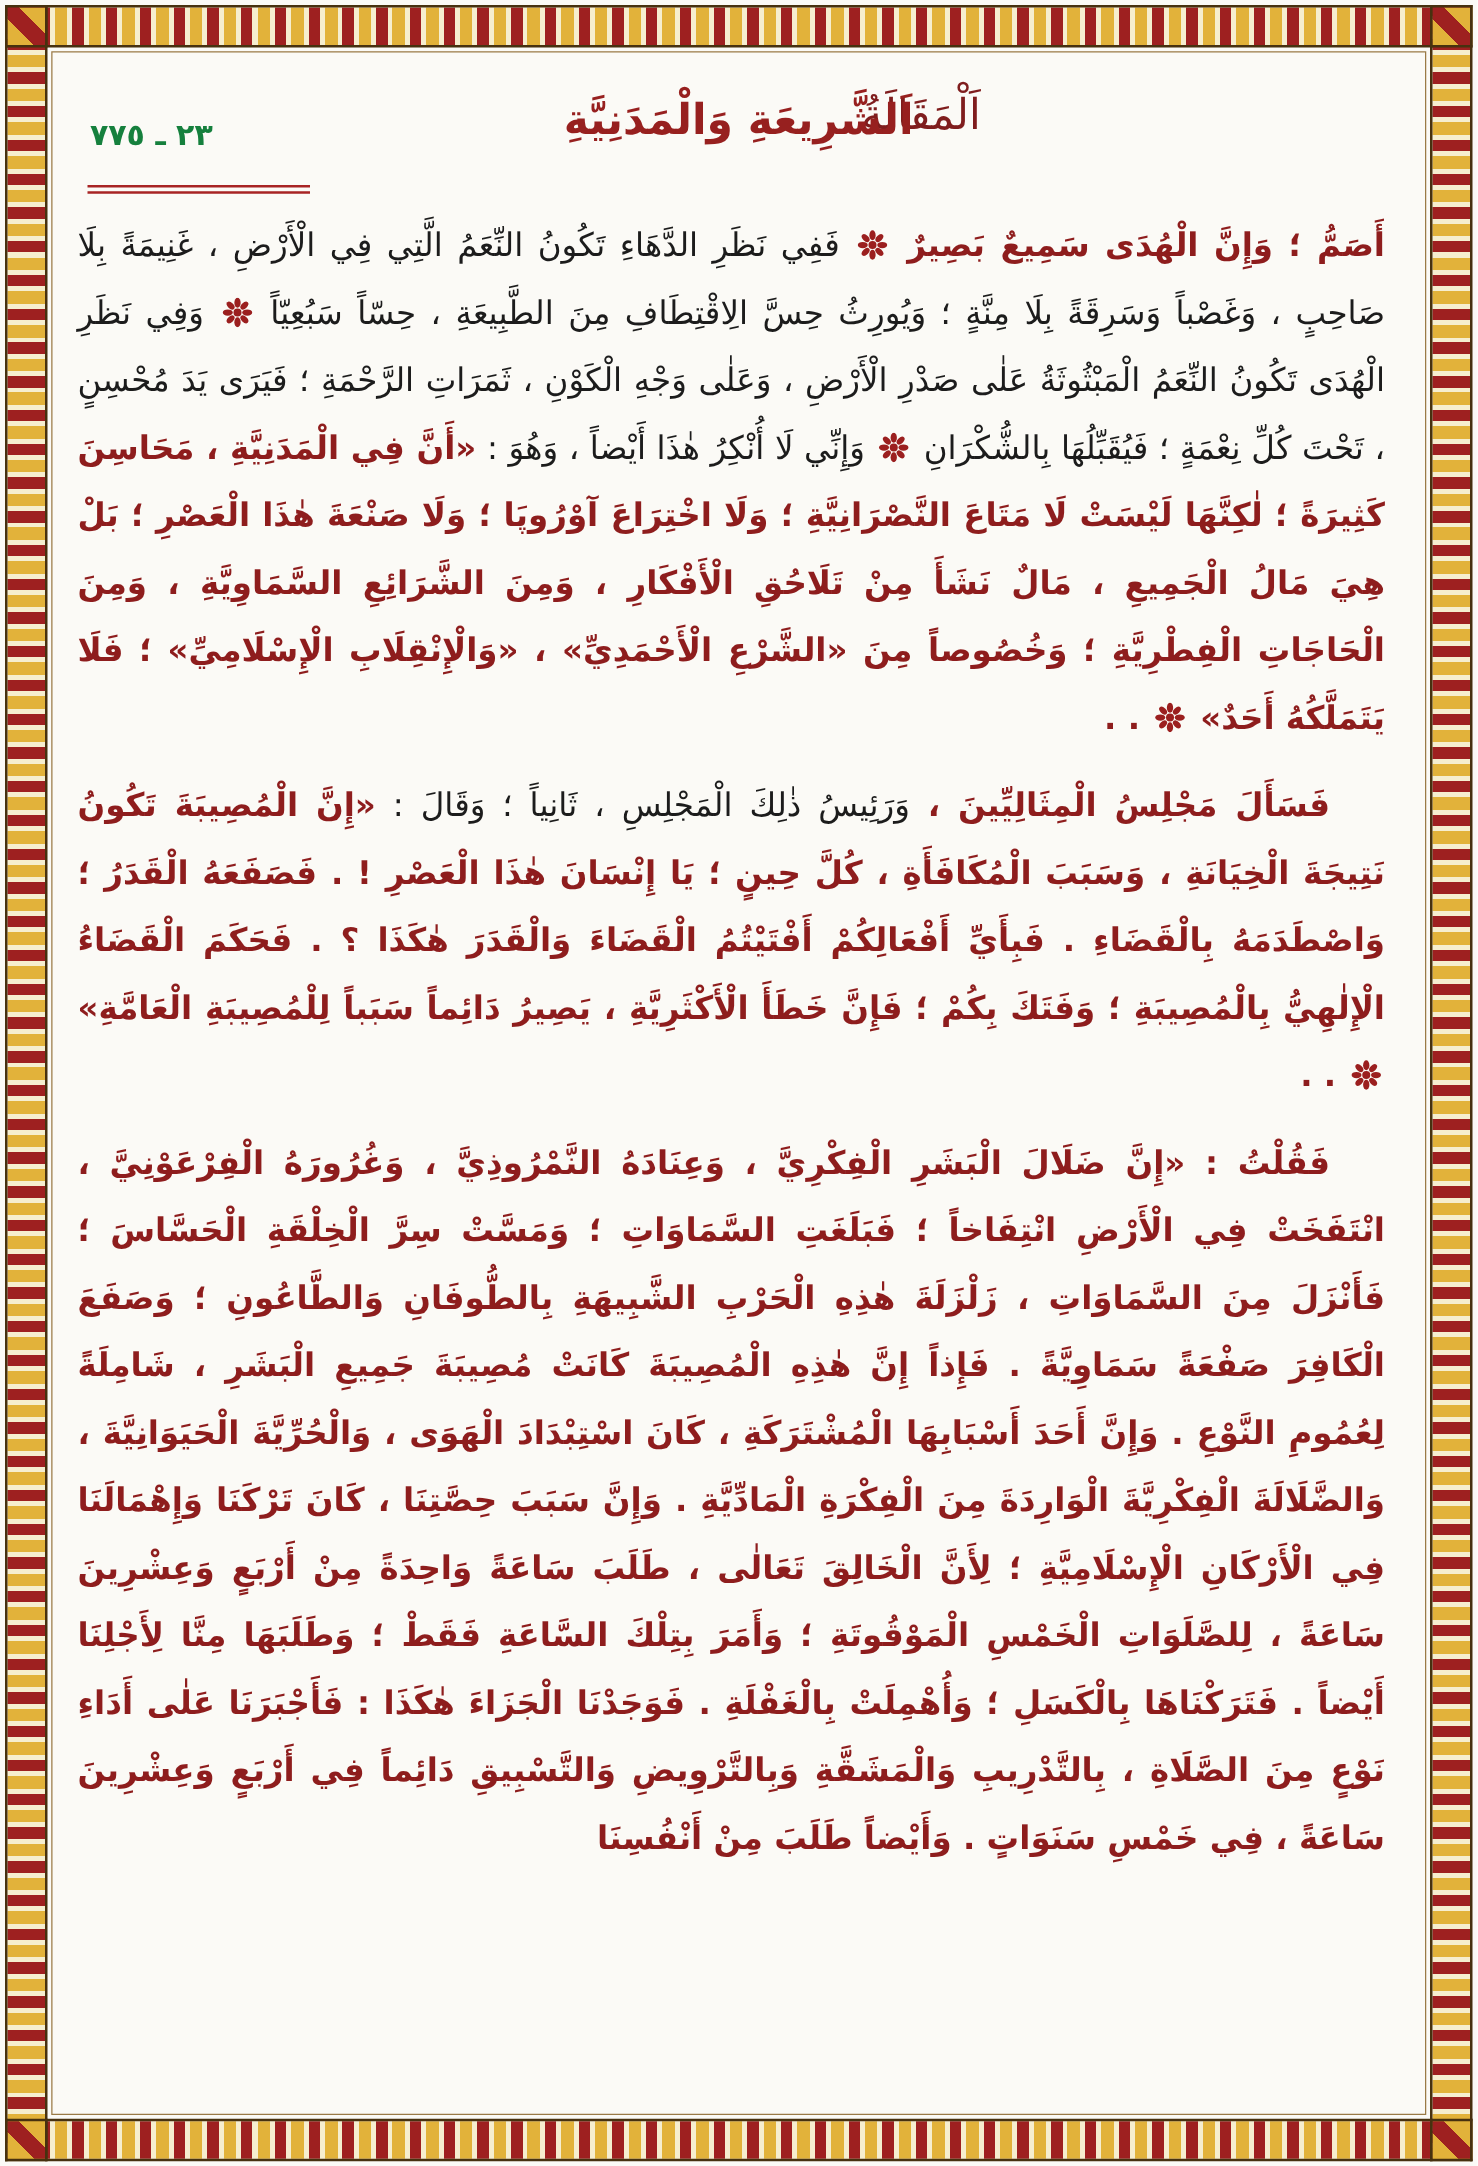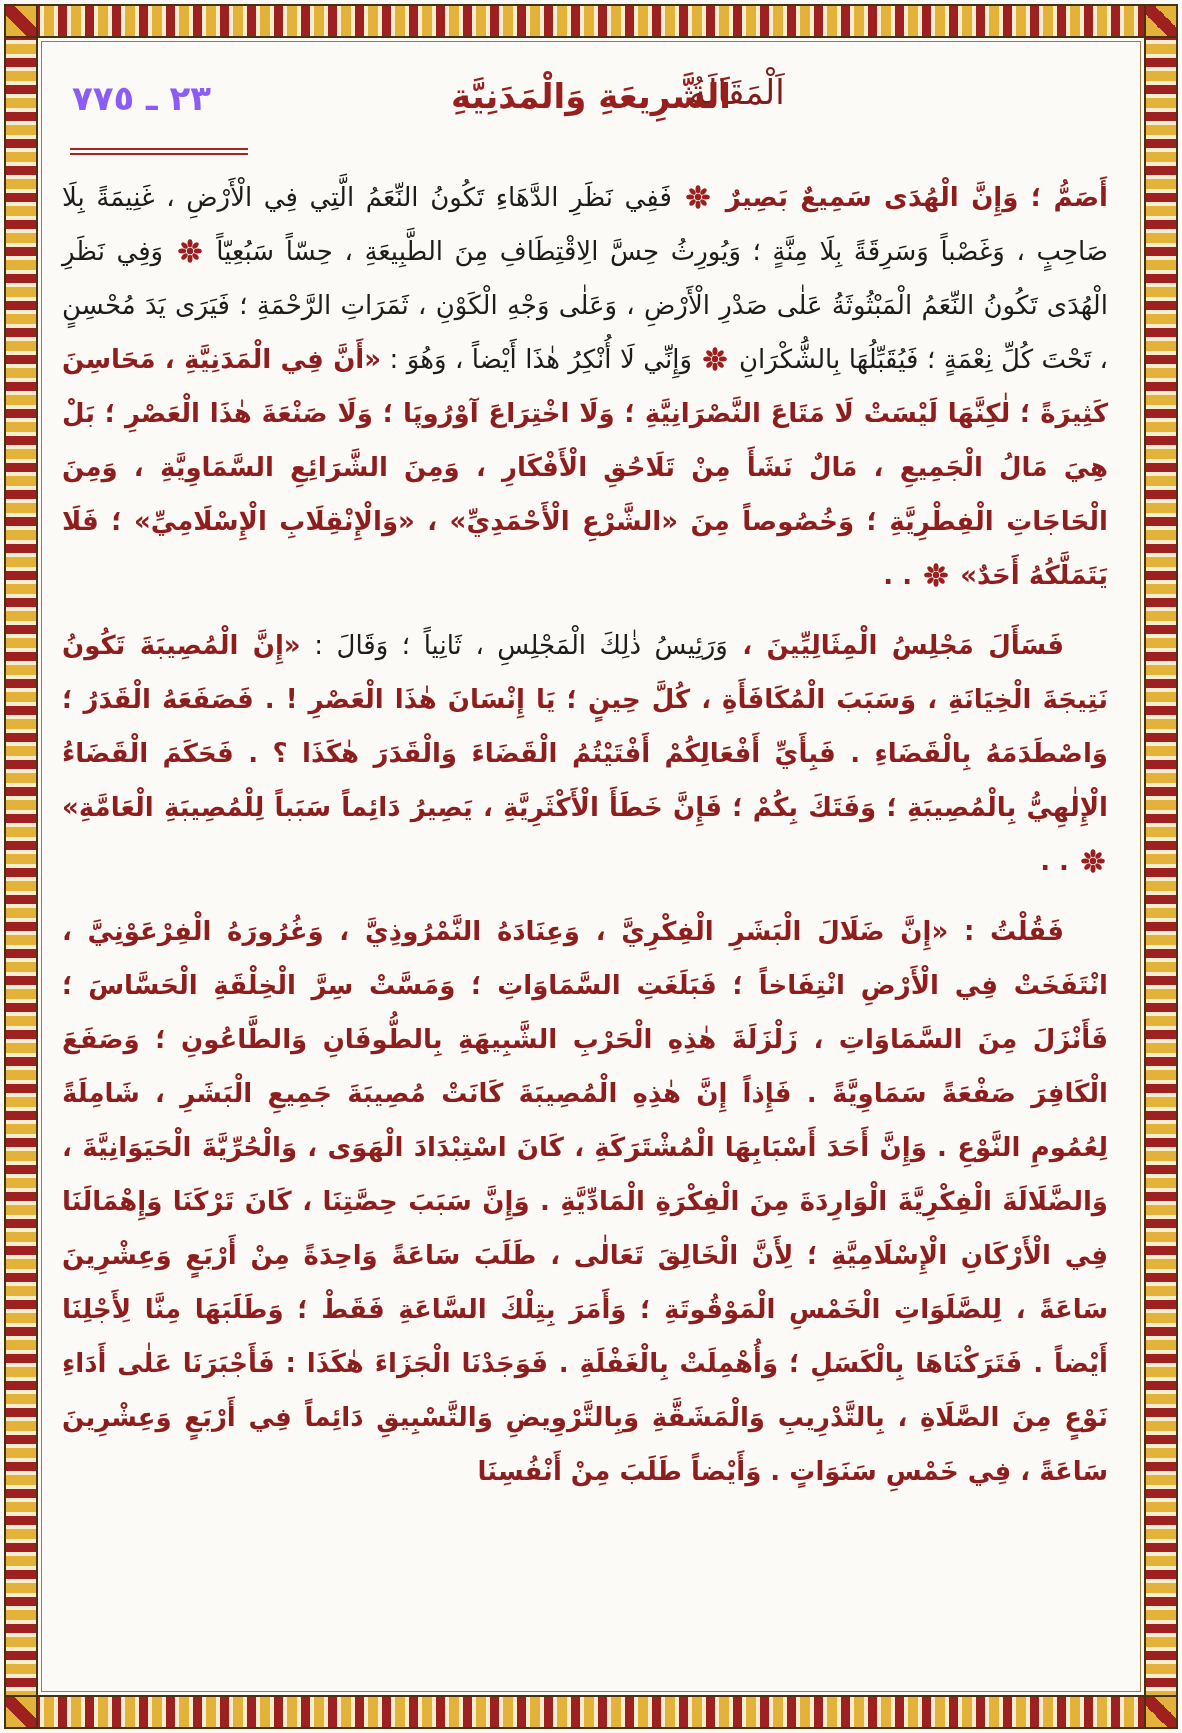--- a/index.html
+++ b/index.html
@@ -38,22 +38,22 @@
   .inner-line{
     position:absolute;inset:41px;border:1px solid #9a7a46;pointer-events:none;
   }
   
   .content{
     position:absolute;top:58px;left:62px;right:62px;bottom:46px;
     direction:rtl;
   }
   .header{position:relative;height:104px;}
   .page-num{
-    position:absolute;left:10px;top:20px;
-    font-size:34px;font-weight:bold;color:#8b5cf6;
+    position:absolute;left:10px;top:36px;
+    font-size:24px;font-weight:bold;color:#15803d;
     letter-spacing:1px;
   }
   .num-rule{
     position:absolute;left:8px;top:90px;width:178px;height:3px;
     border-top:2px solid #a82424;border-bottom:2px solid #a82424;
   }
   .title-wrap{position:relative;text-align:center;padding-top:18px;height:60px;}
   .title-ghost{
     position:absolute;top:14px;left:calc(50% + 98px);
     font-size:34px;font-weight:normal;color:#7f1d1d;

